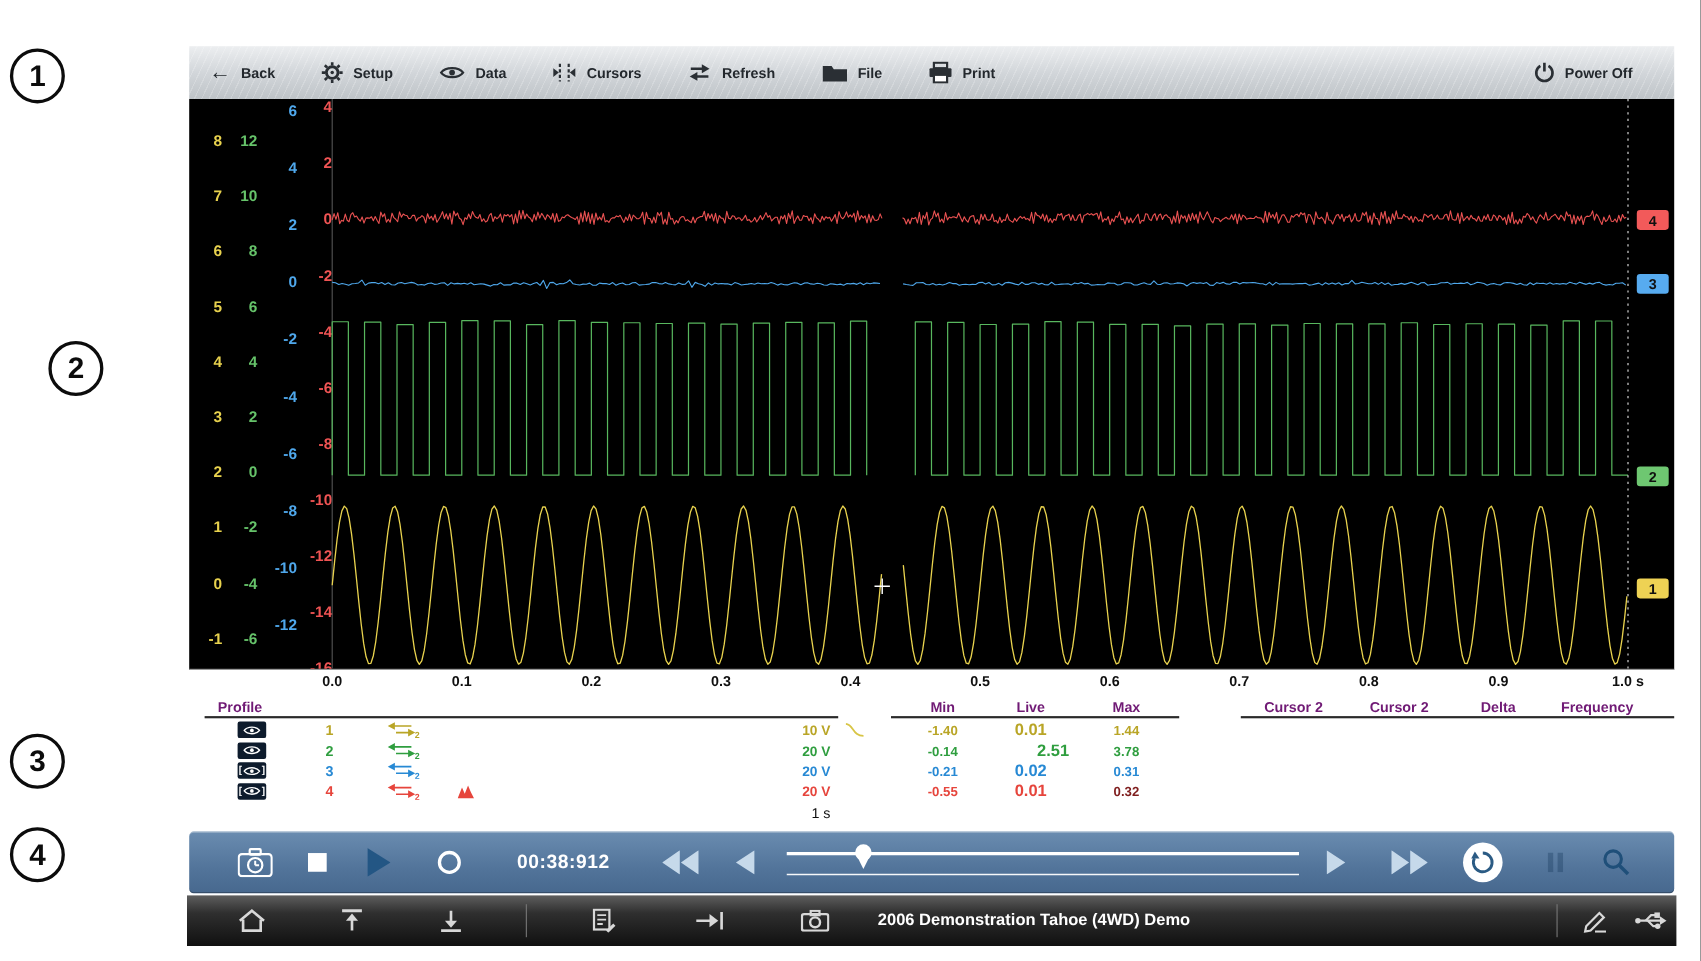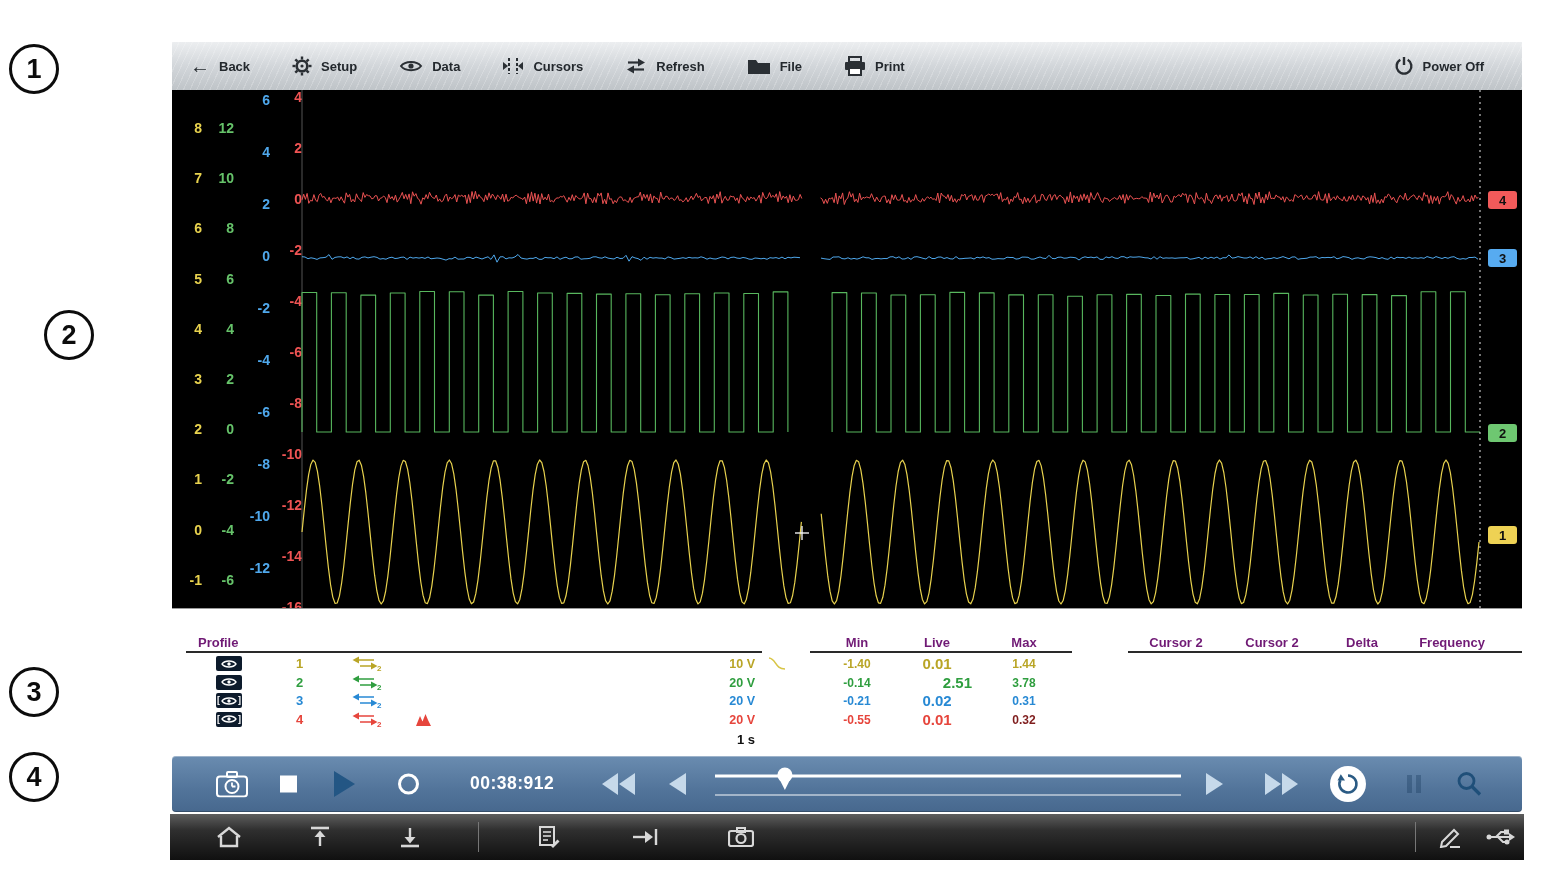--- a/index.html
+++ b/index.html
@@ -34,21 +34,21 @@
   .eyebox{position:absolute;left:46px;top:1px;width:26px;height:15px;background:#0d1b2c;border-radius:2px;display:flex;align-items:center;justify-content:center;gap:1px;cursor:pointer}
   .bk{color:#fff;font-size:9px;font-weight:bold;line-height:1}
   .pch{position:absolute;left:126px;top:1px;font-size:13px;font-weight:bold}
   .parr{position:absolute;left:182px;top:1px;cursor:pointer;line-height:0}
   .pmark{position:absolute;left:246px;top:2px;line-height:0}
   .pscale{position:absolute;left:515px;width:70px;top:2px;text-align:right;font-size:12.5px;font-weight:bold}
   .pcurve{position:absolute;left:598px;top:1px;line-height:0}
   .pmin{position:absolute;left:657px;width:60px;top:2px;text-align:center;font-size:12px;font-weight:bold}
   .plive{position:absolute;left:732px;width:70px;top:0;text-align:center;font-size:15px;font-weight:bold}
   .pmax{position:absolute;left:824px;width:60px;top:2px;text-align:center;font-size:12px;font-weight:bold}
-  .psweep{position:absolute;left:515px;width:70px;top:98px;text-align:right;font-size:13px;font-weight:bold;color:#101010}
+  .psweep{position:absolute;left:515px;width:70px;top:98px;text-align:right;font-size:13px;font-weight:normal;color:#101010}
 
   
   .playbar{position:absolute;left:2px;top:756px;width:1350px;height:56px;border-radius:4px;background:linear-gradient(180deg,#6a8cb0 0%,#52749a 60%,#47688e 100%);box-shadow:inset 0 1px 0 rgba(255,255,255,.35), inset 0 -1px 0 rgba(0,0,0,.25)}
   .pb{position:absolute;top:50%;transform:translateY(-50%);cursor:pointer;line-height:0}
   .pb-stop{left:108px;width:17px;height:17px;background:#fff}
   .pb-rec{left:226px;width:15px;height:15px;border:3.5px solid #fff;border-radius:50%;background:transparent}
   .pb-time{left:298px;color:#fff;font-size:17.5px;font-weight:bold;letter-spacing:.5px;line-height:1;cursor:default}
   .pb-loop{left:1158px;width:36px;height:36px;border-radius:50%;background:#fff;display:flex;align-items:center;justify-content:center}
 
   
@@ -198,20 +198,33 @@
         <line x1="630" y1="436" x2="630" y2="450" stroke="#fff" stroke-width="1.3"></line>
       </svg>
     <div id="badges">
         <div class="badge" style="top: 101px; background: rgb(242, 90, 90);">4</div>
         <div class="badge" style="top: 159px; background: rgb(87, 171, 240);">3</div>
         <div class="badge" style="top: 334px; background: rgb(110, 199, 113);">2</div>
         <div class="badge" style="top: 436px; background: rgb(238, 210, 84);">1</div>
       </div>
   </div>
 
+  <div class="xaxis" id="xticks">
+      <div class="xtick" style="left: 130px;">0.0</div>
+      <div class="xtick" style="left: 247.8px;">0.1</div>
+      <div class="xtick" style="left: 365.6px;">0.2</div>
+      <div class="xtick" style="left: 483.4px;">0.3</div>
+      <div class="xtick" style="left: 601.2px;">0.4</div>
+      <div class="xtick" style="left: 719px;">0.5</div>
+      <div class="xtick" style="left: 836.8px;">0.6</div>
+      <div class="xtick" style="left: 954.6px;">0.7</div>
+      <div class="xtick" style="left: 1072.4px;">0.8</div>
+      <div class="xtick" style="left: 1190.2px;">0.9</div>
+      <div class="xtick" style="left: 1308px;">1.0 s</div>
+    </div>
 
   <div class="profile">
     <div class="phead left" style="left:28px">Profile</div>
     <div class="pline" style="left:16px;width:576px"></div>
     <div class="pline" style="left:640px;width:262px"></div>
     <div class="pline" style="left:958px;width:394px"></div>
     <div class="phead" style="left:687px">Min</div>
     <div class="phead" style="left:767px">Live</div>
     <div class="phead" style="left:854px">Max</div>
     <div class="phead" style="left:1006px">Cursor 2</div>
@@ -407,20 +420,21 @@
           <line x1="24" y1="2" x2="24" y2="18" stroke="#d8d8d8" stroke-width="2.4"></line>
         </svg>
     </div>
     <div class="sb" style="left:558px">
       <svg width="26" height="20" viewBox="0 0 26 20">
           <rect x="1" y="4" width="24" height="15" rx="2" fill="none" stroke="#d8d8d8" stroke-width="2.2"></rect>
           <rect x="9" y="1" width="8" height="4" fill="none" stroke="#d8d8d8" stroke-width="2"></rect>
           <circle cx="13" cy="11.5" r="4.5" fill="none" stroke="#d8d8d8" stroke-width="2.2"></circle>
         </svg>
     </div>
+    <div class="sb-title">2006 Demonstration Tahoe (4WD) Demo</div>
     <div class="sbdiv" style="left:1245px"></div>
     <div class="sb" style="left:1268px">
       <svg width="24" height="22" viewBox="0 0 24 22">
           <path d="M4,16 L16,4 L20,8 L8,20 L3,21 Z" fill="none" stroke="#d8d8d8" stroke-width="2"></path>
           <line x1="12" y1="21" x2="22" y2="21" stroke="#d8d8d8" stroke-width="2"></line>
         </svg>
     </div>
     <div class="sb" style="left:1316px">
       <svg width="30" height="20" viewBox="0 0 30 20">
           <circle cx="3" cy="10" r="2.5" fill="#d8d8d8"></circle>

